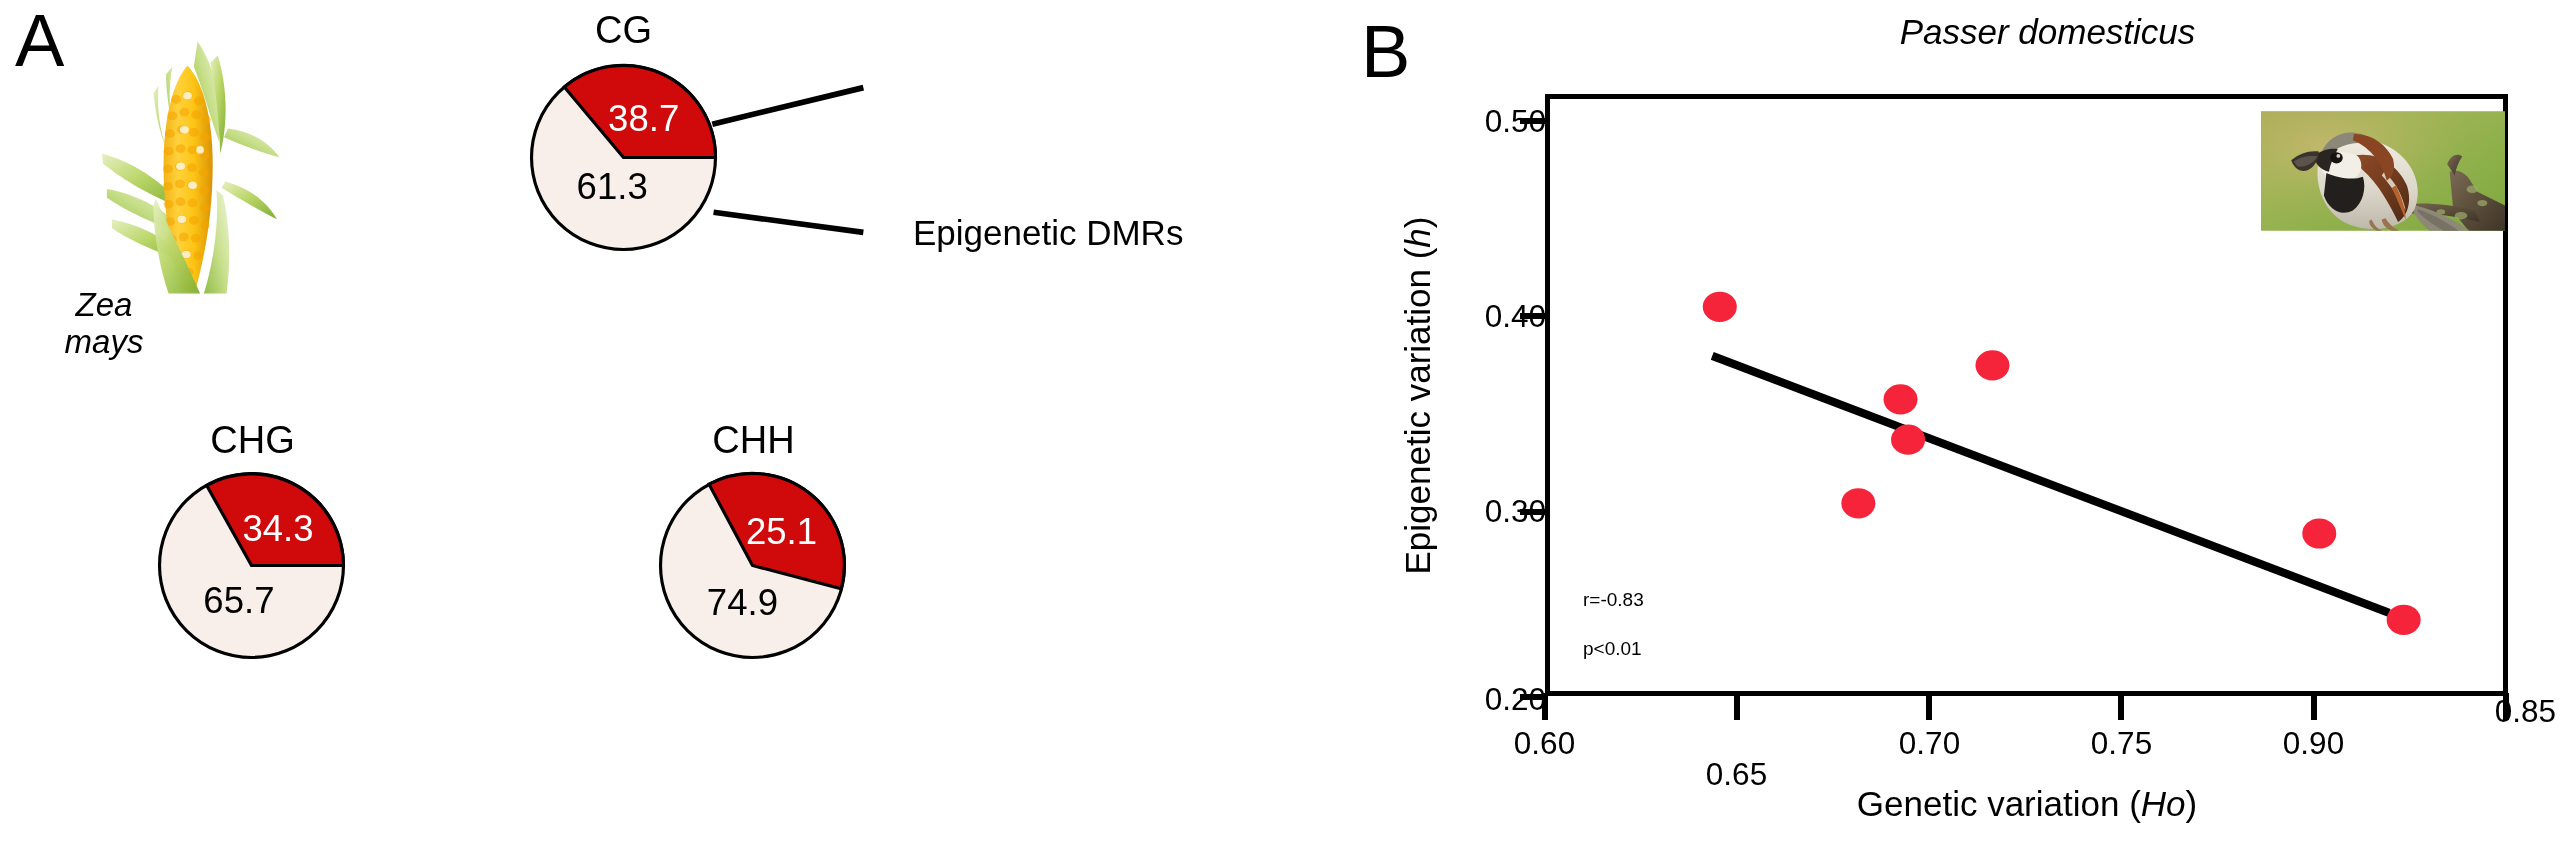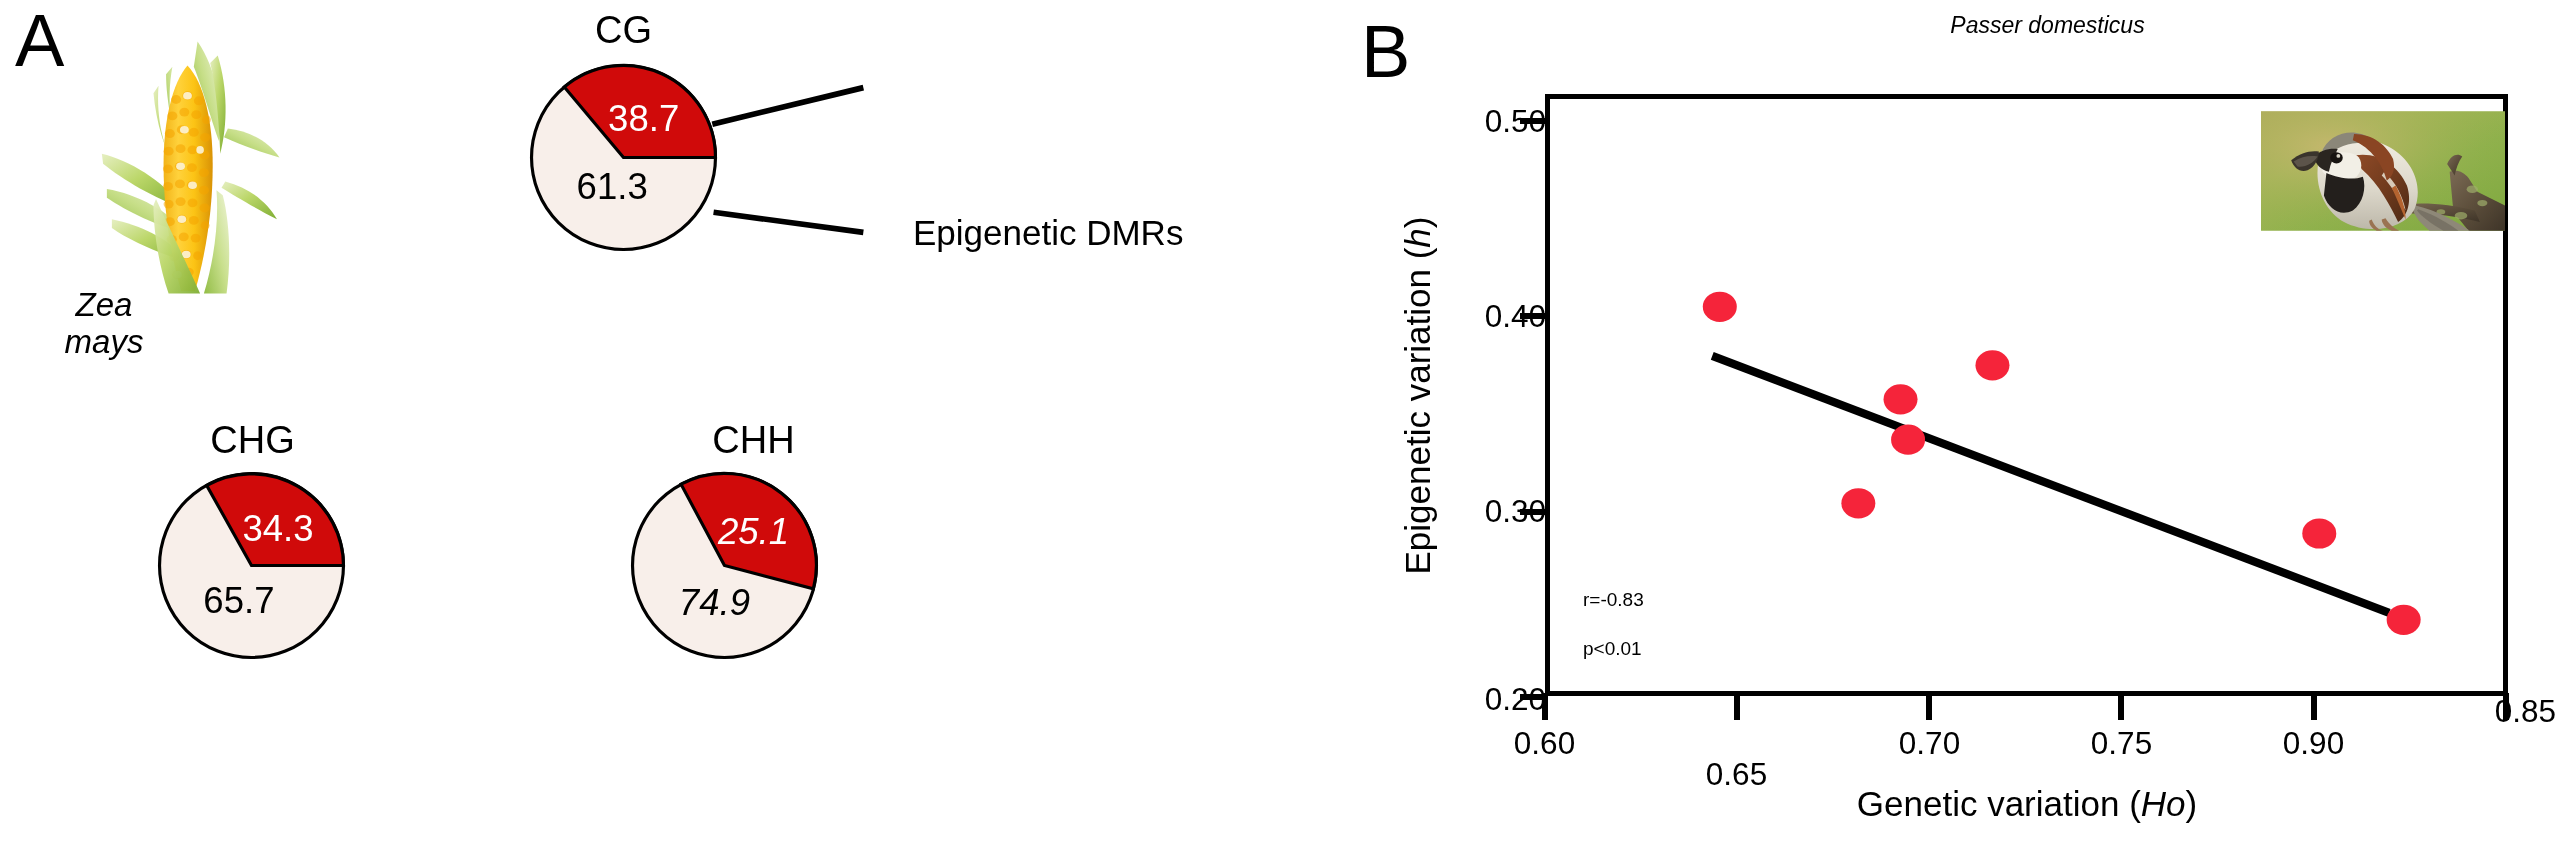--- a/index.html
+++ b/index.html
@@ -69,21 +69,21 @@
   }
 
   
   .corn-img {
     position: absolute;
     overflow: visible;
   }
 
   
   .plot-title {
-    font-size: 23px;
+    font-size: 35px;
     font-style: italic;
     text-align: center;
     line-height: 1;
   }
   .axis-label {
     font-size: 35px;
     line-height: 1;
     white-space: nowrap;
   }
   .axis-label .ital { font-style: italic; }
@@ -240,21 +240,21 @@
       <circle cx="150" cy="150" r="146" fill="#F8EFEA" stroke="#000000" stroke-width="5"></circle>
 
       <path d="M150 150 L79 23 A146 146 0 0 1 296 150 Z" fill="#D00A0A" stroke="#000000" stroke-width="5"></path>
       <text class="slice-label red" x="192" y="96">34.3</text>
       <text class="slice-label cream" x="130" y="210">65.7</text>
     </svg>
   </div>
 
   <div class="abs pie-title" style="left:684px; top:421px; width:139px;">CHH</div>
 
-  <div class="pie-wrap" style="left:630px; top:471px; width:189px; height:189px;font-style:italic;">
+  <div class="pie-wrap" style="left:658px; top:471px; width:189px; height:189px;">
     <svg class="pie-svg" viewBox="0 0 300 300" width="189" height="189">
       <circle cx="150" cy="150" r="146" fill="#F8EFEA" stroke="#000000" stroke-width="5"></circle>
 
       <path d="M150 150 L81 21 A146 146 0 0 1 291 187 Z" fill="#D00A0A" stroke="#000000" stroke-width="5"></path>
       <text class="slice-label red" x="196" y="100">25.1</text>
       <text class="slice-label cream" x="134" y="214">74.9</text>
     </svg>
   </div>
 
   <div class="abs panel-letter" style="left:1361px; top:15px;">B</div>

